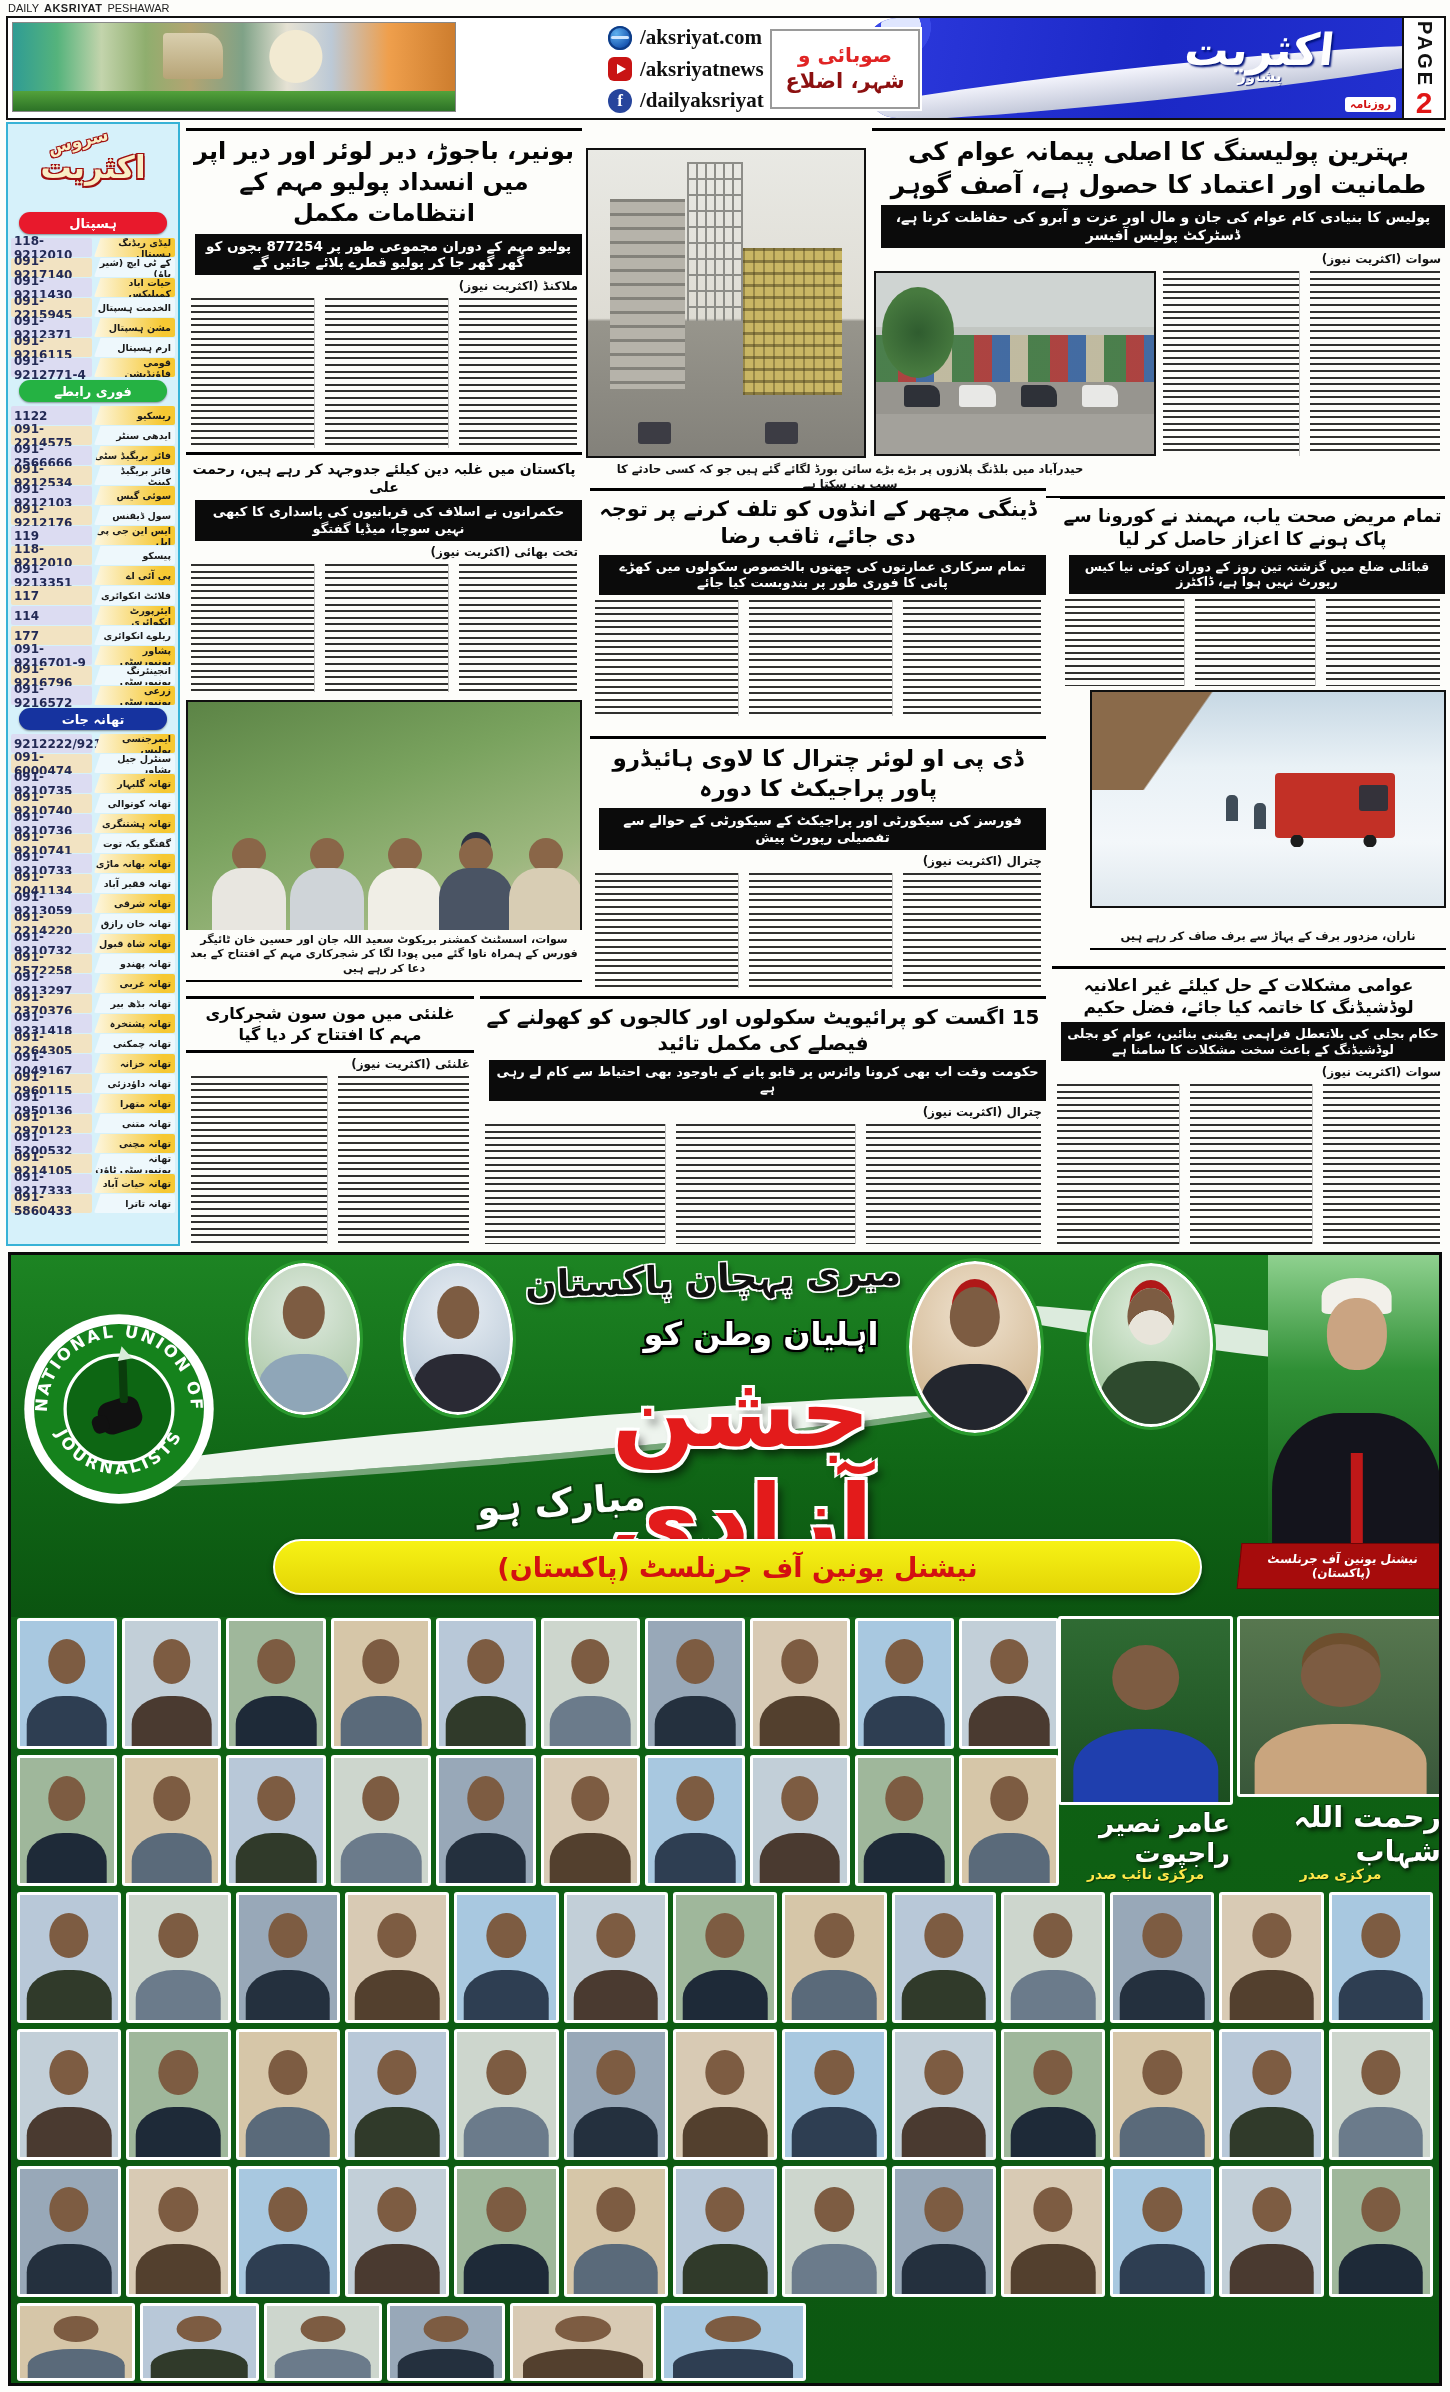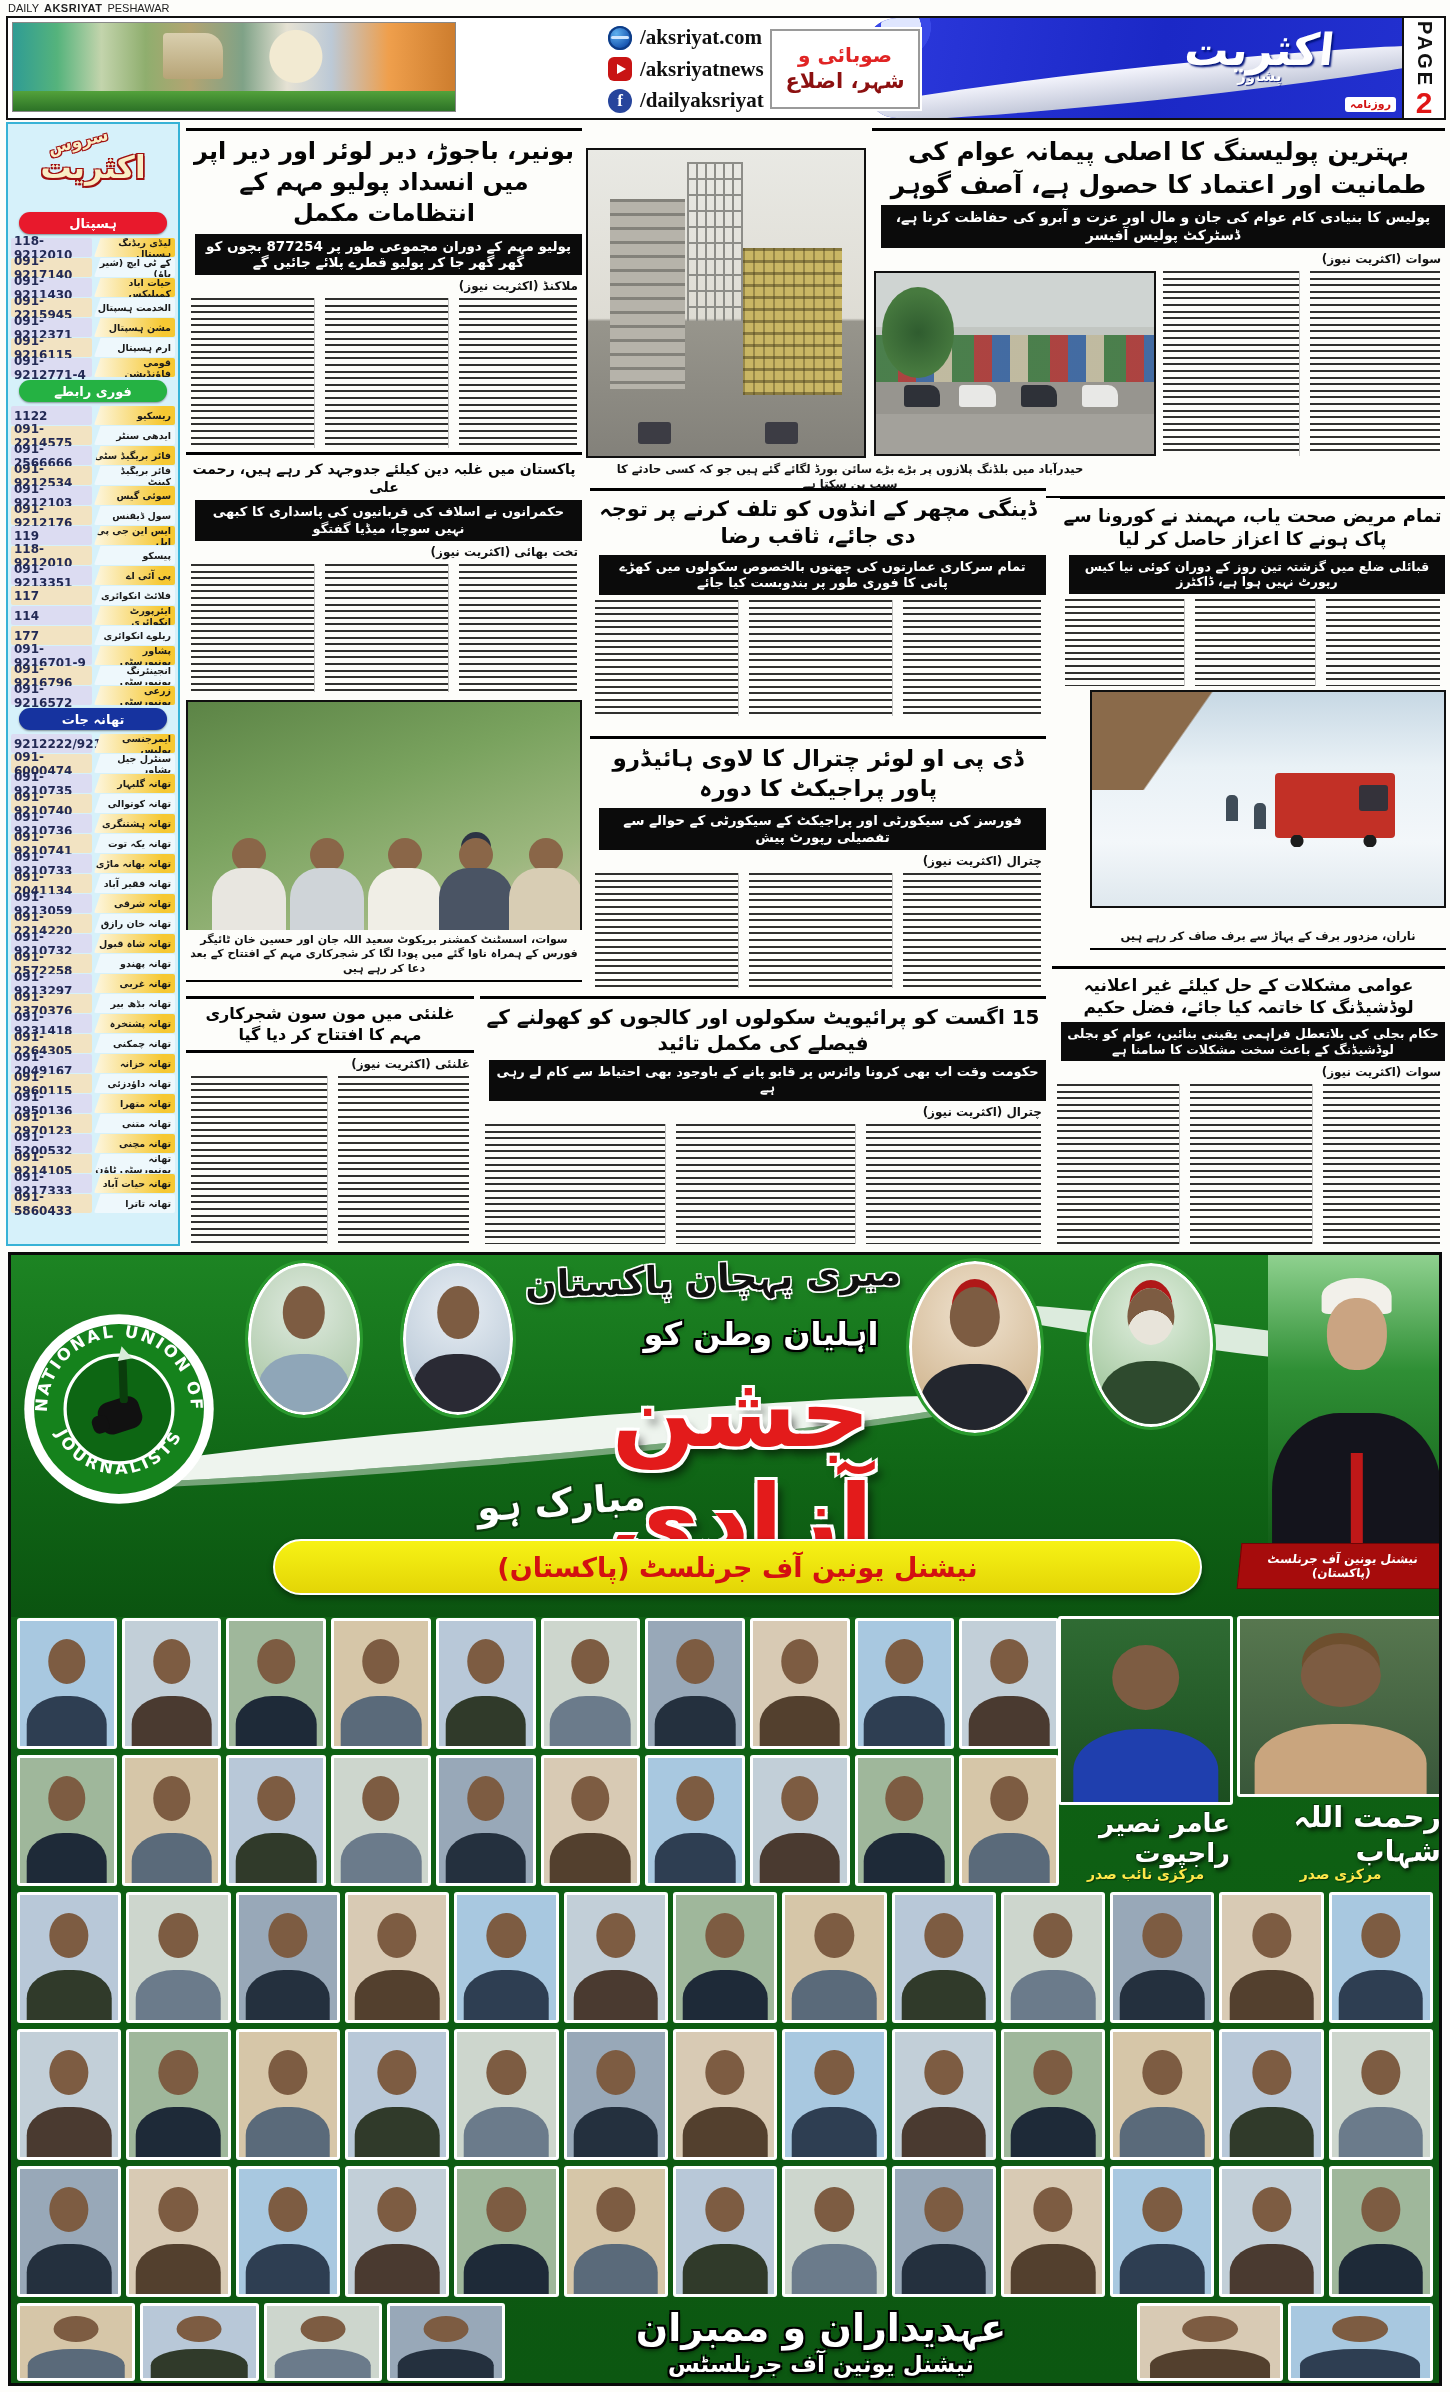--- a/index.html
+++ b/index.html
@@ -350,21 +350,21 @@
         <div class="dir-row alt">
           <div class="dir-num">091-9210740</div>
           <div class="dir-lbl">تھانہ کوتوالی</div>
         </div>
         <div class="dir-row">
           <div class="dir-num">091-9210736</div>
           <div class="dir-lbl">تھانہ ہشتنگری</div>
         </div>
         <div class="dir-row alt">
           <div class="dir-num">091-9210741</div>
-          <div class="dir-lbl">تھانہ یکہ توت</div>
+          <div class="dir-lbl">گفتگو یکہ توت</div>
         </div>
         <div class="dir-row">
           <div class="dir-num">091-9210733</div>
           <div class="dir-lbl">تھانہ بھانہ ماڑی</div>
         </div>
         <div class="dir-row alt">
           <div class="dir-num">091-2041134</div>
           <div class="dir-lbl">تھانہ فقیر آباد</div>
         </div>
         <div class="dir-row">
@@ -859,24 +859,20 @@
             <div class="tile" style="background: rgb(184, 200, 216);">
               <div class="person" style="--shirt: #303a2a;"></div>
             </div>
             <div class="tile" style="background: rgb(205, 214, 205);">
               <div class="person" style="--shirt: #6b7b8b;"></div>
             </div>
             <div class="tile" style="background: rgb(152, 168, 184);">
               <div class="person" style="--shirt: #24303e;"></div>
             </div>
           </div>
-          <div id="grid-banner" class="outline-black">
-            <div class="l1">عہدیداران و ممبران</div>
-            <div class="l2">نیشنل یونین آف جرنلسٹس</div>
-          </div>
           <div class="lastR">
             <div class="tile" style="background: rgb(216, 202, 180);">
               <div class="person" style="--shirt: #53402e;"></div>
             </div>
             <div class="tile" style="background: rgb(168, 200, 224);">
               <div class="person" style="--shirt: #2e3e52;"></div>
             </div>
           </div>
         </div>
       </div>

